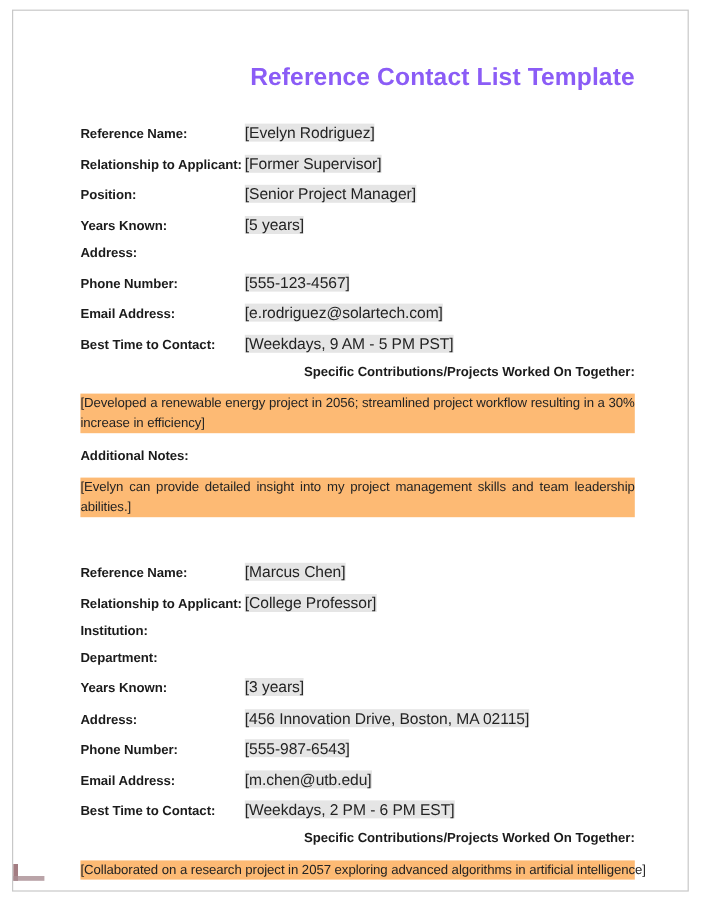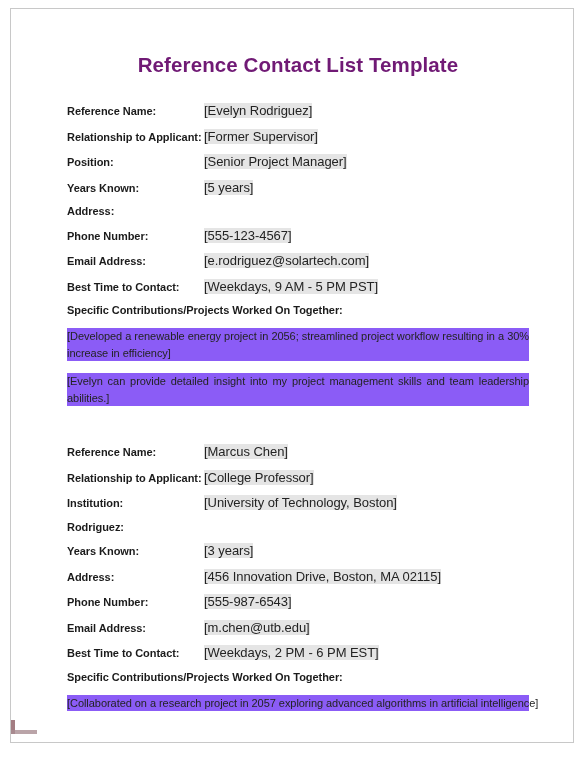--- a/index.html
+++ b/index.html
@@ -61,25 +61,25 @@
     position: absolute;
     left: 56px;
     top: 0px;
     width: 462px;
   }
 
   
   .doc-title {
     margin: 0;
     padding-top: 44px;
-    text-align: center;
+    text-align: right;
     font-size: 20.5px;
     font-weight: bold;
     letter-spacing: .1px;
-    color: #701a75;
+    color: #8b5cf6;
   }
 
   
   .field-list {
     margin: 0;
     padding: 0;
     list-style: none;
   }
   .field-row {
     display: flex;
@@ -106,33 +106,33 @@
     font-size: 11px;
     font-weight: bold;
     color: #1b1b1b;
     letter-spacing: -.05px;
   }
 
   
   .para {
     font-size: 11px;
     color: #232323;
-    background: #8b5cf6;
+    background: #fdba74;
     text-align: justify;
     line-height: 16.5px;
     letter-spacing: -.05px;
   }
   .para.nowrap-line {
     white-space: nowrap;
     text-align: right;
   }
 
   
   .gap-first-field { margin-top: 26px; }
-  .gap-before-section { margin-top: 3px; }
+  .gap-before-section { margin-top: 3px; text-align: right; }
   .gap-before-para { margin-top: 12px; }
   .gap-before-notes { margin-top: 13px; }
   .gap-between-blocks { margin-top: 38px; }
 </style>
 </head>
 <body>
 
 <div id="page-sheet">
 
   <div id="corner-mark">
@@ -177,41 +177,41 @@
         <li class="field-row">
           <span class="field-label">Best Time to Contact:</span>
           <span class="field-value">[Weekdays, 9 AM - 5 PM PST]</span>
         </li>
       </ul>
 
       <div class="section-heading gap-before-section">Specific Contributions/Projects Worked On Together:</div>
 
       <div class="para gap-before-para">[Developed a renewable energy project in 2056; streamlined project workflow resulting in a 30% increase in efficiency]</div>
 
+      <div class="section-heading gap-before-notes">Additional Notes:</div>
 
       <div class="para gap-before-para">[Evelyn can provide detailed insight into my project management skills and team leadership abilities.]</div>
     </div>
 
     <div class="gap-between-blocks">
 
       <ul class="field-list">
         <li class="field-row">
           <span class="field-label">Reference Name:</span>
           <span class="field-value">[Marcus Chen]</span>
         </li>
         <li class="field-row">
           <span class="field-label">Relationship to Applicant:</span>
           <span class="field-value">[College Professor]</span>
         </li>
         <li class="field-row">
           <span class="field-label">Institution:</span>
-          <span class="field-value">[University of Technology, Boston]</span>
-        </li>
-        <li class="field-row">
-          <span class="field-label">Rodriguez:</span>
+        </li>
+        <li class="field-row">
+          <span class="field-label">Department:</span>
         </li>
         <li class="field-row">
           <span class="field-label">Years Known:</span>
           <span class="field-value">[3 years]</span>
         </li>
         <li class="field-row">
           <span class="field-label">Address:</span>
           <span class="field-value">[456 Innovation Drive, Boston, MA 02115]</span>
         </li>
         <li class="field-row">

